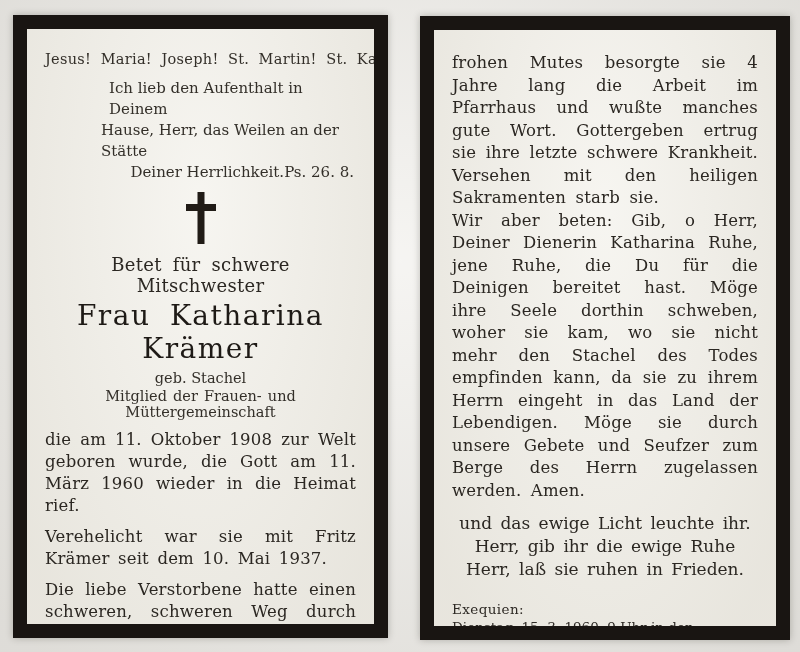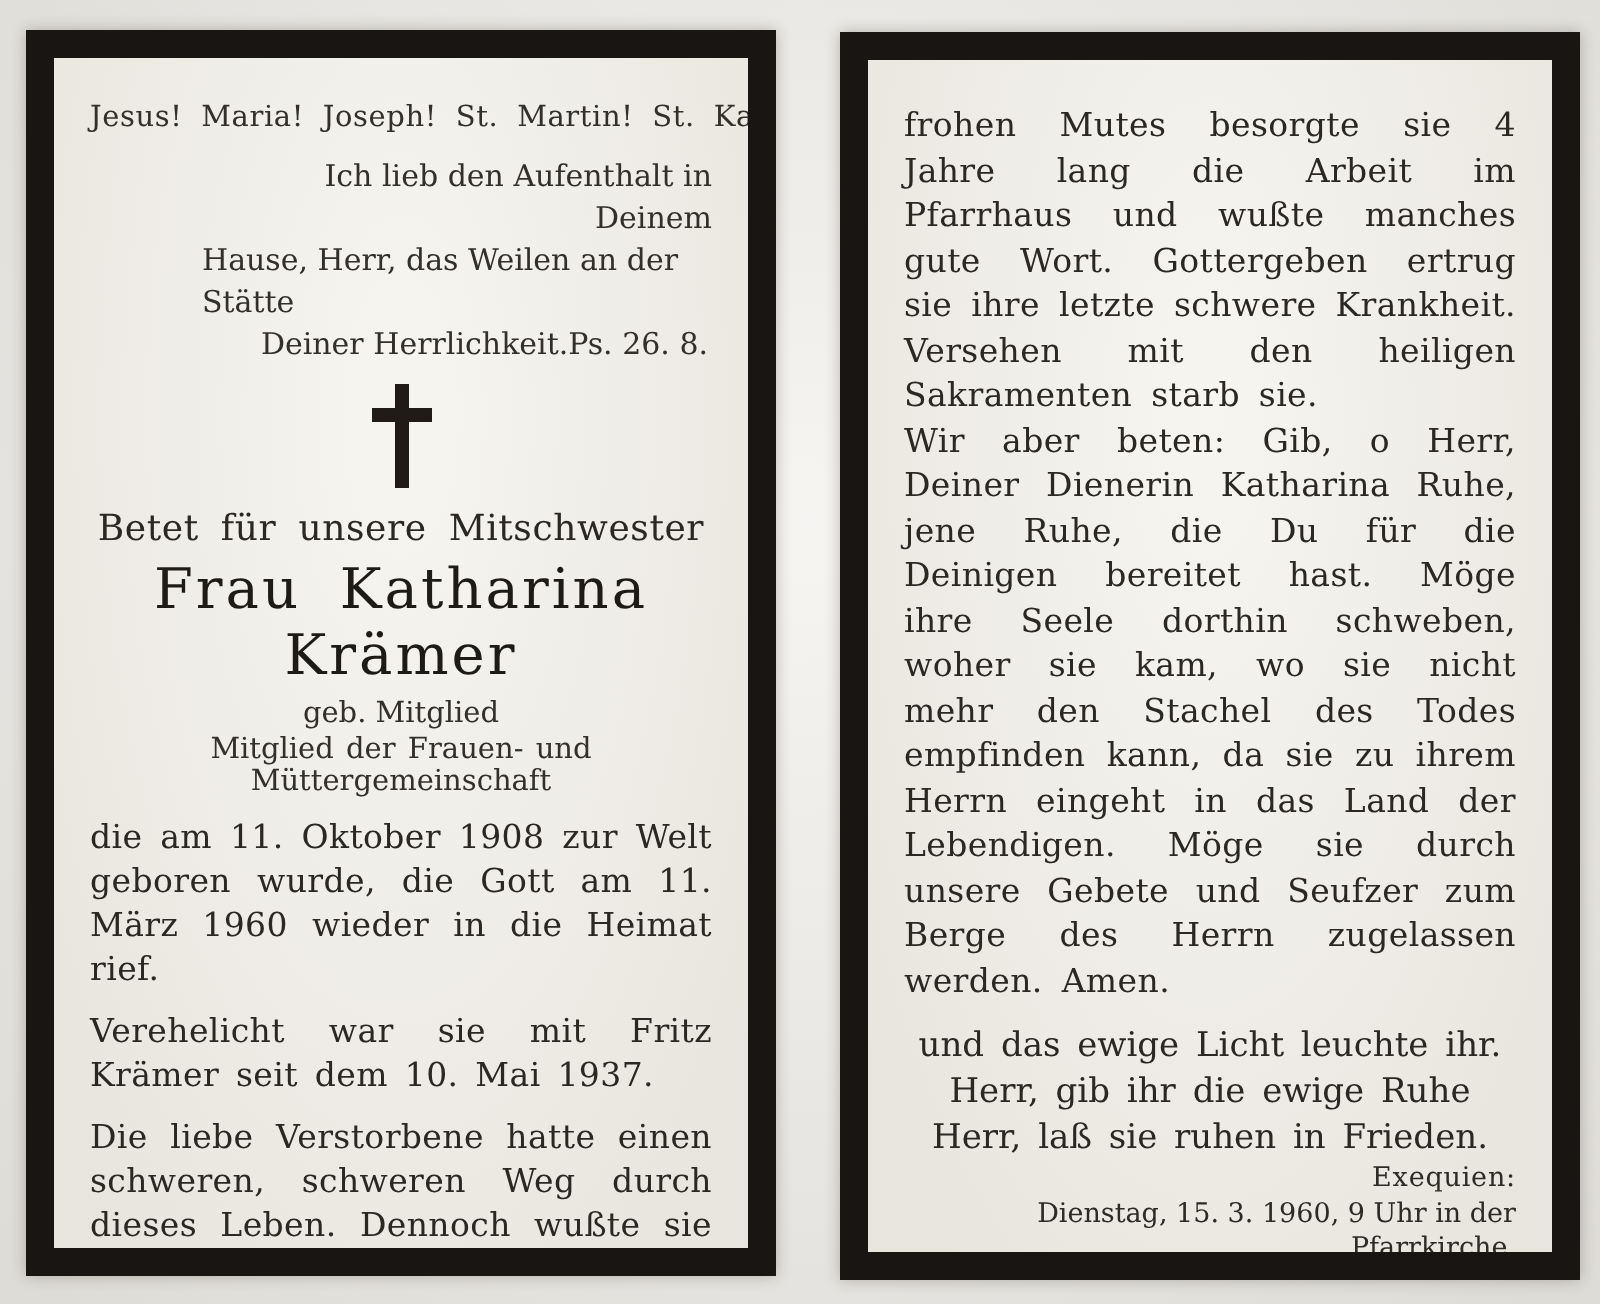--- a/index.html
+++ b/index.html
@@ -24,41 +24,41 @@
   }
   .page-left  { left:13px;  top:15px; width:375px; height:623px; padding:10px 18px; }
   .page-right { left:420px; top:16px; width:370px; height:624px; padding:8px 18px; }
 
   
   .invocation {
     margin-top:12px; font-size:14.5px; letter-spacing:0.3px; word-spacing:4.5px;
     white-space:nowrap; text-align:center; color:#332f29;
   }
   .psalm { margin:11px 0 0 56px; font-size:15px; line-height:21px; color:#332f29; }
-  .psalm-line-1 { padding-left:8px;text-align:right; }
+  .psalm-line-1 { padding-left:8px; }
   .psalm-line-last { display:flex; justify-content:flex-end; padding-right:2px; }
   .cross-wrap { text-align:center; margin-top:9px; height:54px; }
   .cross-wrap svg { display:inline-block; }
   .intro { margin-top:8px; text-align:center; font-size:18px; word-spacing:5px; letter-spacing:0.3px; }
   .name  { margin-top:3px; text-align:center; font-size:28px; font-weight:normal;
            letter-spacing:1.5px; word-spacing:9px; color:#1e1a16; }
   .maiden, .membership { text-align:center; font-size:14.5px; color:#332f29; }
   .maiden { margin-top:5px; }
   .membership { margin-top:2px; word-spacing:1.5px;text-align:center; }
   .body-par {
     margin-top:9px; font-size:16.5px; line-height:22px;
     text-align:justify; word-spacing:3px; letter-spacing:0.2px;
   }
   .page-left .body-par:first-of-type { margin-top:12px; }
 
   
   .page-right .body-par { margin-top:0; line-height:22.5px; word-spacing:4px; }
   .page-right .body-par.first { margin-top:14px; }
   .prayer { margin-top:10px; text-align:center; font-size:17px; line-height:23px; word-spacing:3px; }
-  .services { margin-top:0; text-align:right; font-size:13.5px; line-height:17.5px; color:#2e2a25; }
+  .services { margin-top:20px; text-align:left; font-size:13.5px; line-height:17.5px; color:#2e2a25; }
   .services .svc-label { letter-spacing:0.4px; }
 </style>
 </head>
 <body>
 
 <div class="page page-left">
   <div class="invocation">Jesus! Maria! Joseph! St. Martin! St. Katharina!</div>
 
   <div class="psalm">
     <div class="psalm-line-1">Ich lieb den Aufenthalt in Deinem</div>
@@ -69,23 +69,23 @@
     </div>
   </div>
 
   <div class="cross-wrap">
     <svg width="34" height="52" viewBox="0 0 34 52" aria-hidden="true">
       <rect x="13.5" y="0" width="7" height="52" fill="#201b16"></rect>
       <rect x="2" y="12" width="30" height="7" fill="#201b16"></rect>
     </svg>
   </div>
 
-  <div class="intro">Betet für unsere Mitschwester</div>
+  <div class="intro">Betet für schwere Mitschwester</div>
   <div class="name">Frau Katharina Krämer</div>
-  <div class="maiden">geb. Mitglied</div>
+  <div class="maiden">geb. Stachel</div>
   <div class="membership">Mitglied der Frauen- und Müttergemeinschaft</div>
 
   <div class="body-par">die am 11. Oktober 1908 zur Welt geboren wurde, die Gott am 11. März 1960 wieder in die Heimat rief.</div>
   <div class="body-par">Verehelicht war sie mit Fritz Krämer seit dem 10. Mai 1937.</div>
   <div class="body-par">Die liebe Verstorbene hatte einen schweren, schweren Weg durch dieses Leben. Dennoch wußte sie ihren beiden Söhnen eine warme, echt mütterliche Liebe zu geben, die Herz an Herz band.</div>
 
 </div>
 
 <div class="page page-right">
   <div class="body-par first">frohen Mutes besorgte sie 4 Jahre lang die Arbeit im Pfarrhaus und wußte manches gute Wort. Gottergeben ertrug sie ihre letzte schwere Krankheit. Versehen mit den heiligen Sakramenten starb sie.</div>

